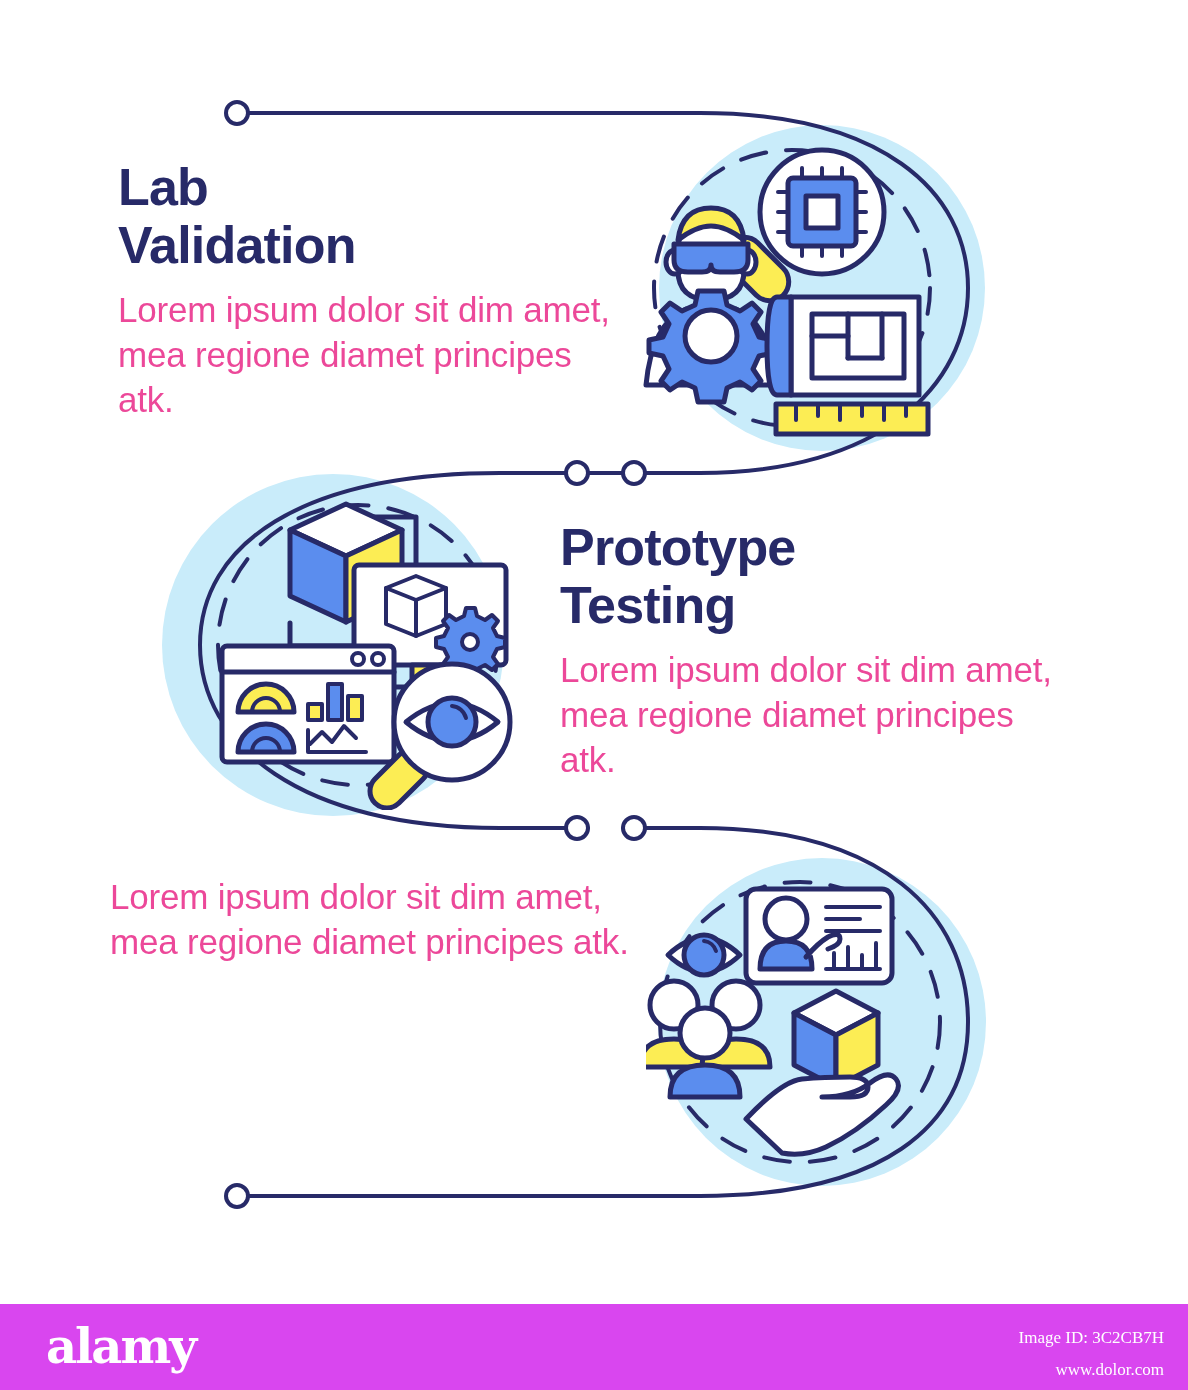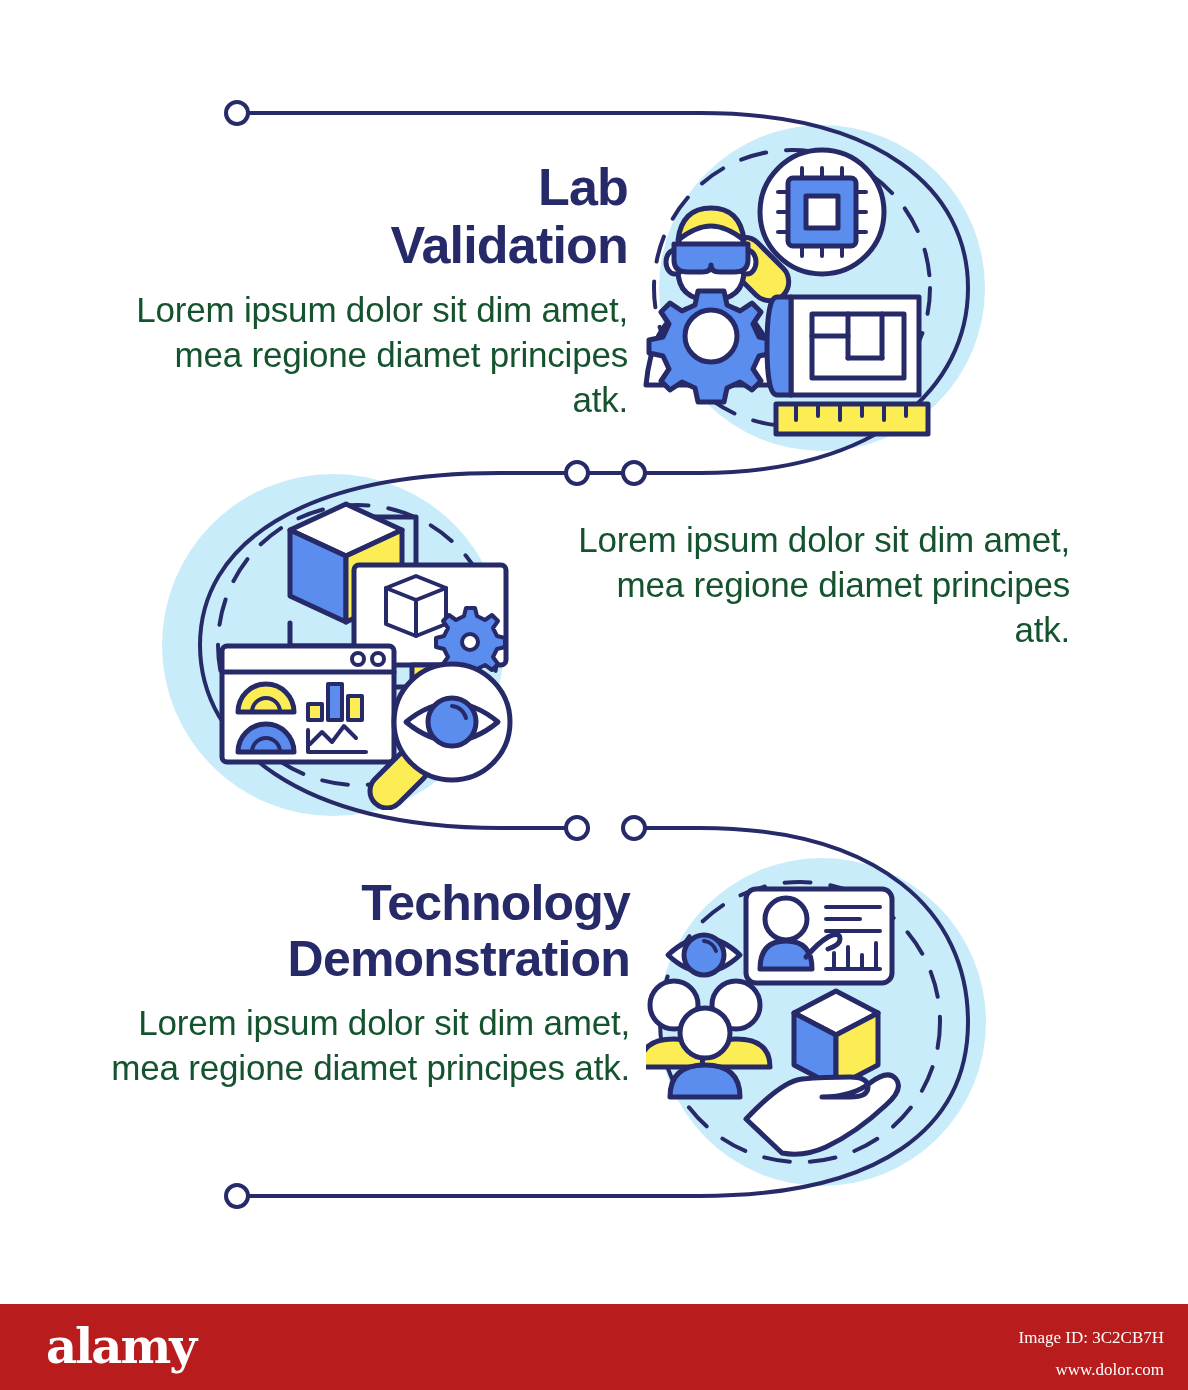--- a/index.html
+++ b/index.html
@@ -25,33 +25,33 @@
 
   #flow-svg {
     position: absolute;
     left: 0; top: 0;
     width: 1188px;
     height: 1304px;
   }
 
   .text-block {
     position: absolute;
-    text-align: right;
+    text-align: left;
   }
   .heading {
     color: #272a68;
     font-weight: bold;
     font-size: 52px;
     line-height: 1.12;
     letter-spacing: -0.8px;
     margin: 0 0 14px 0;
     white-space: pre-line;
   }
   .body-copy {
-    color: #14532d;
+    color: #ec4899;
     font-size: 35px;
     line-height: 1.28;
     margin: 0;
     letter-spacing: -0.2px;
   }
 
   
   #block-1 { left: 118px; top: 158px;  width: 510px; }
   #block-2 { left: 560px; top: 518px;  width: 510px; }
   #block-3 { left: 110px; top: 875px;  width: 520px; }
@@ -66,21 +66,21 @@
   #icons-2 { left: 190px; top: 490px;  width: 350px; height: 320px; }
   #icons-3 { left: 646px; top: 865px;  width: 330px; height: 320px; }
 
   
   #footer-bar {
     position: absolute;
     left: 0;
     top: 1304px;
     width: 1188px;
     height: 86px;
-    background: #b91c1c;
+    background: #d946ef;
   }
   #alamy-logo {
     position: absolute;
     left: 46px;
     top: 18px;
     color: #ffffff;
     font-family: "DejaVu Serif", serif;
     font-weight: bold;
     font-size: 48px;
     letter-spacing: -2px;
@@ -200,20 +200,22 @@
             <line x1="226" y1="264" x2="226" y2="276"></line>
             <line x1="248" y1="264" x2="248" y2="280"></line>
             <line x1="270" y1="264" x2="270" y2="276"></line>
           </g>
         </g>
       </g>
     </svg>
   </div>
 
   <div class="text-block" id="block-2">
+    <h2 class="heading">Prototype
+Testing</h2>
     <p class="body-copy">Lorem ipsum dolor sit dim amet, mea regione diamet principes atk.</p>
   </div>
 
   <div class="icon-cluster" id="icons-2">
     <svg viewBox="0 0 350 320" width="350" height="320">
       <g fill="none" stroke="#272a68" stroke-width="5" stroke-linejoin="round" stroke-linecap="round">
 
         <g stroke="#272a68" stroke-width="5">
           <path d="M156 27 h70 v48"></path>
           <path d="M100 133 v23 h64"></path>
@@ -265,22 +267,20 @@
           <circle cx="262" cy="232" r="58" fill="#ffffff" stroke="#272a68" stroke-width="5"></circle>
           <path d="M216 232 q46 -38 92 0 q-46 38 -92 0 z" fill="#ffffff" stroke="#272a68" stroke-width="5"></path>
           <circle cx="262" cy="232" r="24" fill="#5b8dee" stroke="#272a68" stroke-width="5"></circle>
           <path d="M262 216 a16 16 0 0 1 14 12" fill="none" stroke="#272a68" stroke-width="4"></path>
         </g>
       </g>
     </svg>
   </div>
 
   <div class="text-block" id="block-3">
-    <h2 class="heading">Technology
-Demonstration</h2>
     <p class="body-copy">Lorem ipsum dolor sit dim amet, mea regione diamet principes atk.</p>
   </div>
 
   <div class="icon-cluster" id="icons-3">
     <svg viewBox="0 0 330 320" width="330" height="320">
       <g fill="none" stroke="#272a68" stroke-width="5" stroke-linejoin="round" stroke-linecap="round">
 
         <g>
           <rect x="100" y="24" width="146" height="94" rx="10" fill="#ffffff" stroke="#272a68" stroke-width="5"></rect>
           <circle cx="140" cy="54" r="21" fill="#ffffff" stroke="#272a68" stroke-width="5"></circle>

